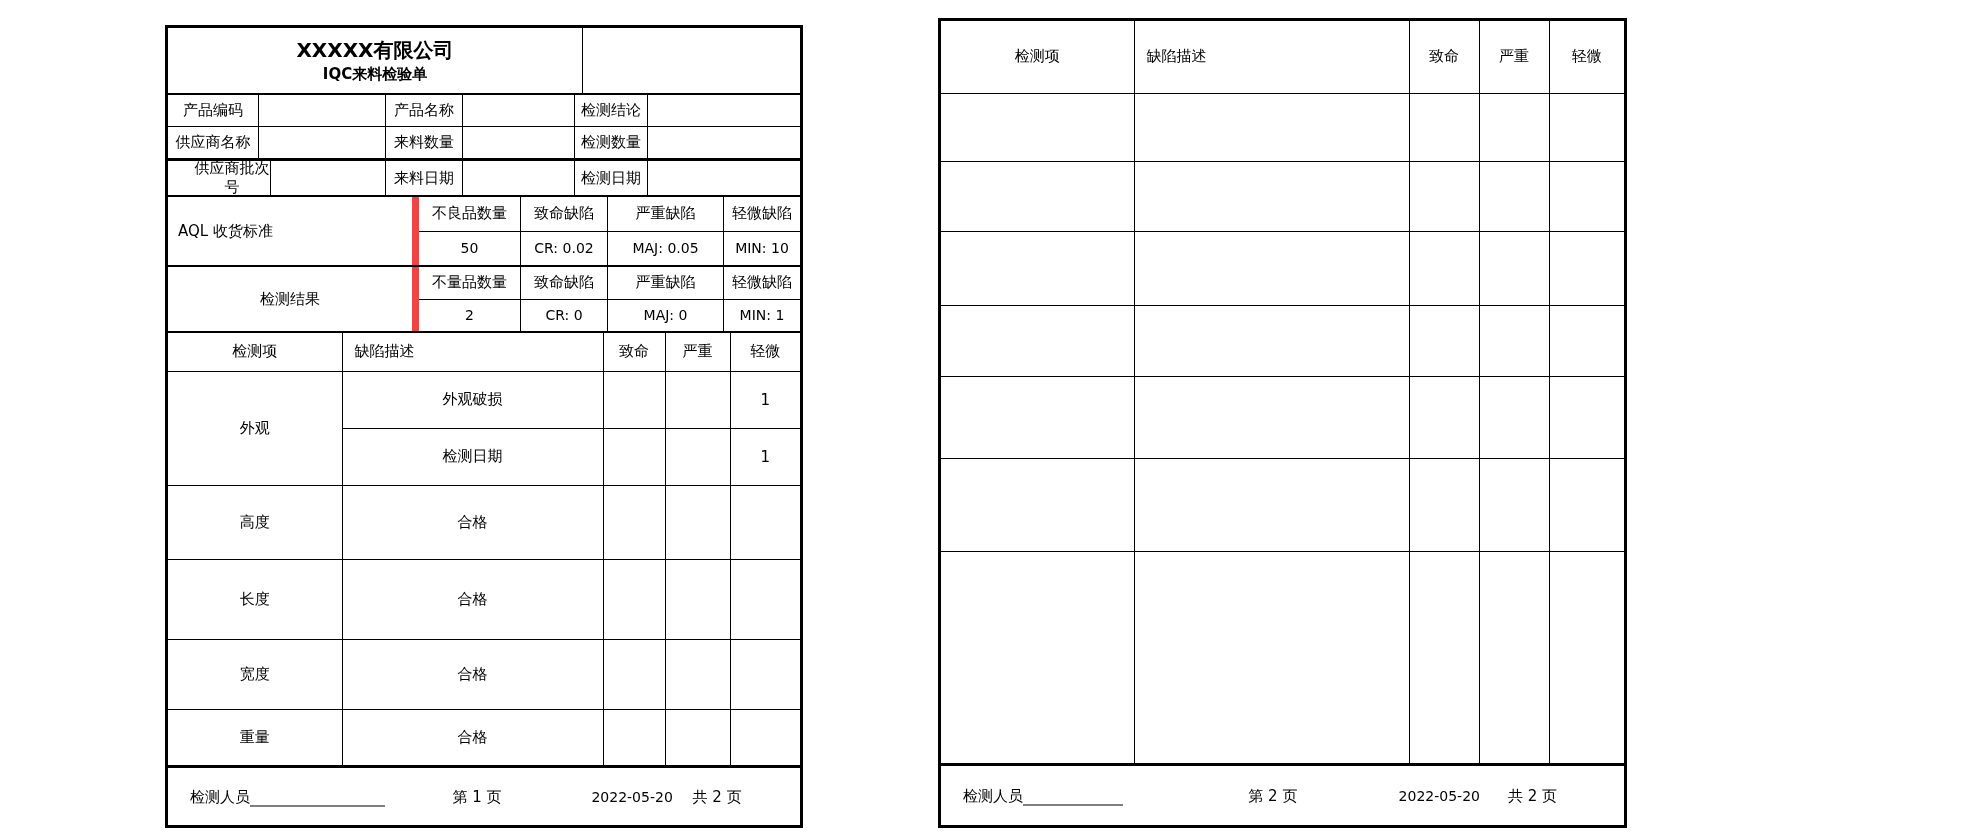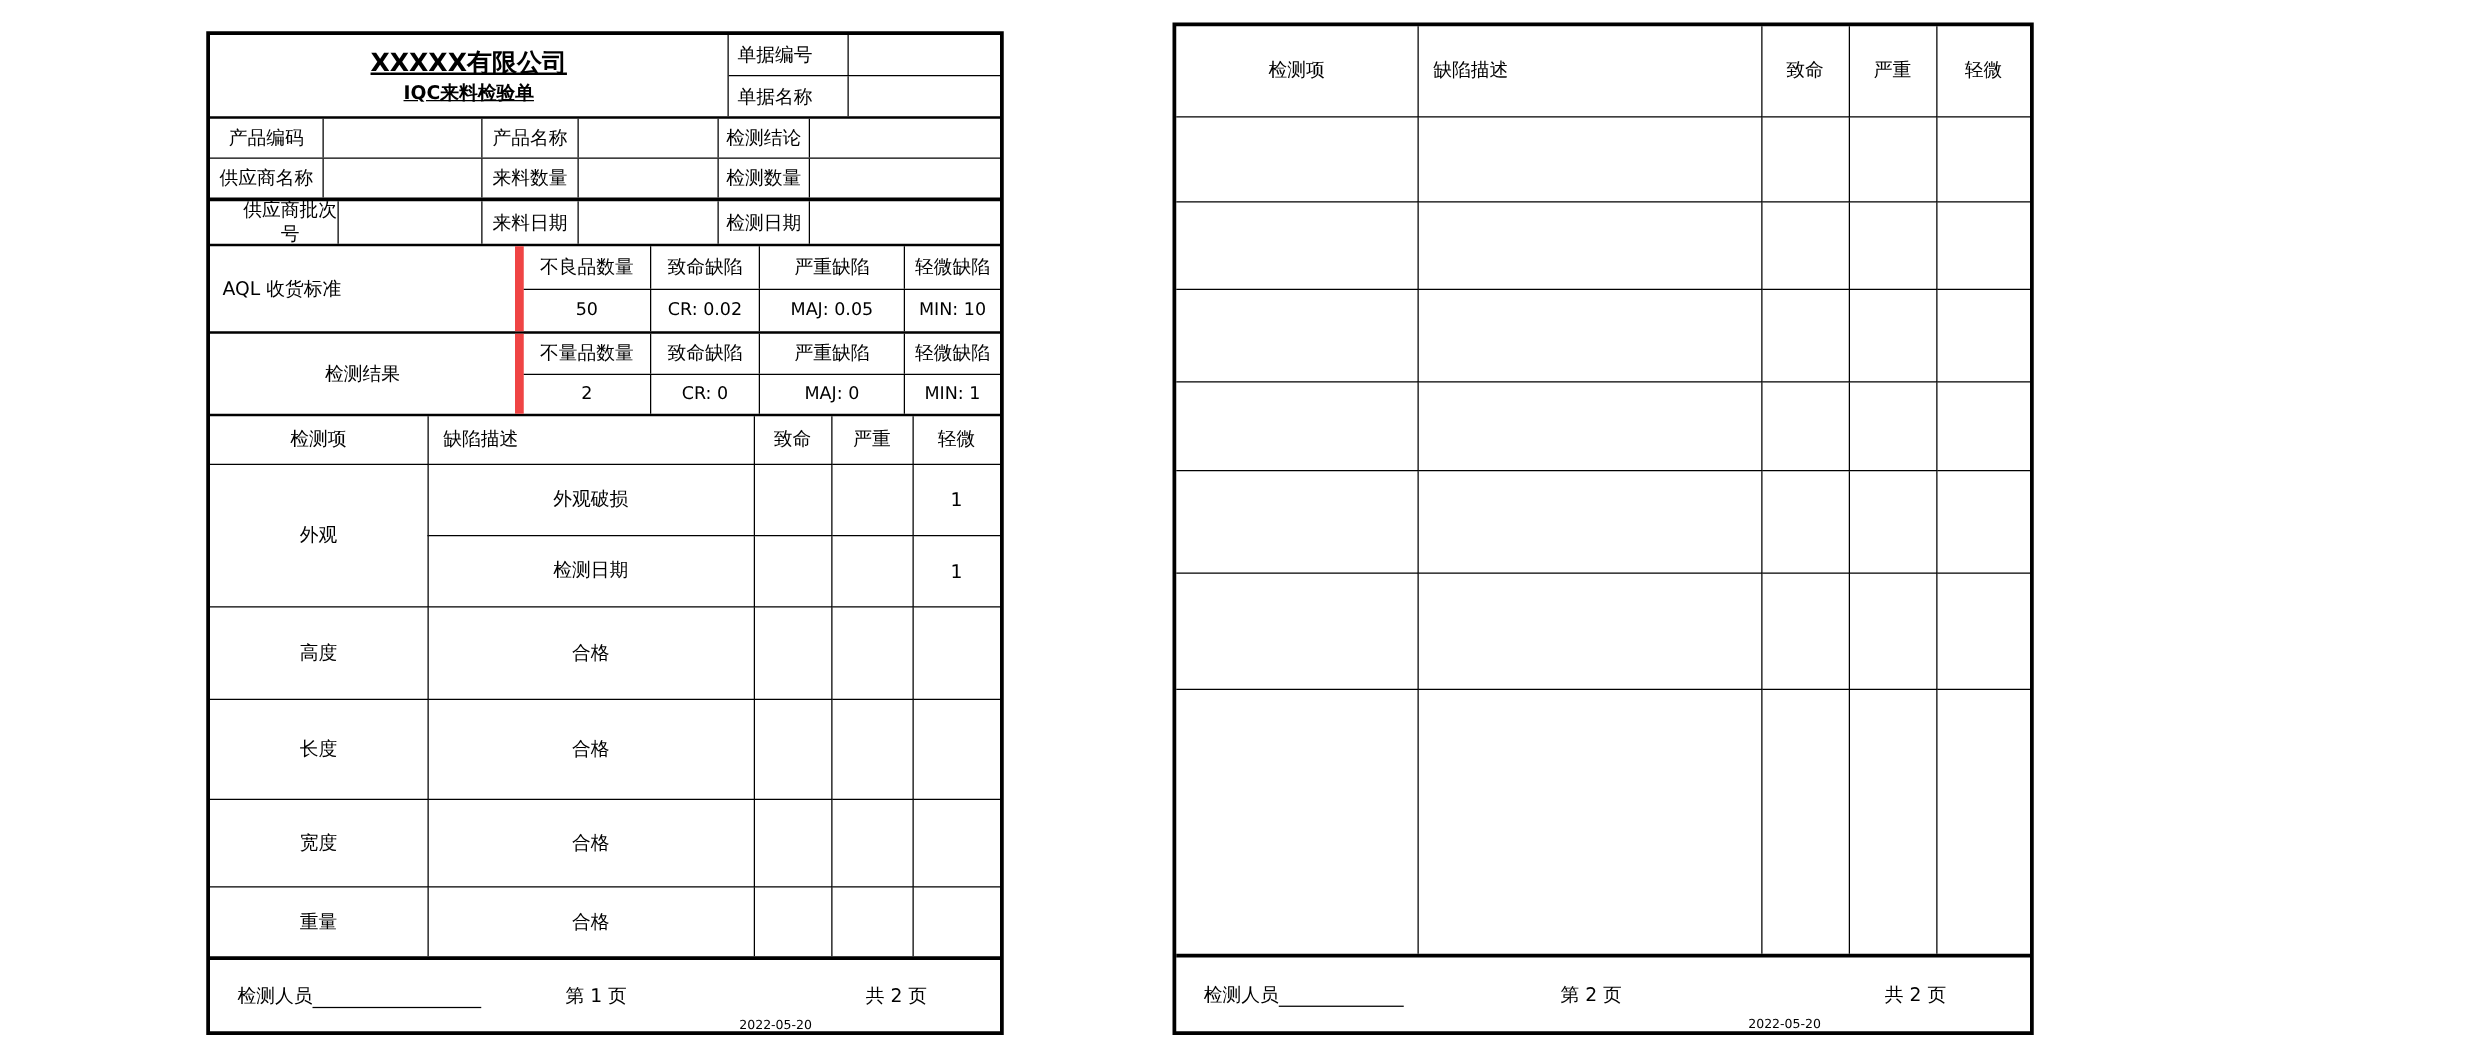--- a/index.html
+++ b/index.html
@@ -13,21 +13,21 @@
   .page1{left:165px;top:25px;width:638px;height:803px;}
   .page2{left:938px;top:18px;width:689px;height:810px;}
   .sec{box-sizing:border-box;flex:none;}
   .cell{box-sizing:border-box;display:flex;align-items:center;}
   .c{justify-content:center;text-align:center;}
   .br{border-right:1px solid #000;}
 
   
   .header-sec{height:67px;display:flex;border-bottom:2px solid #000;}
   .title-area{width:414px;border-right:1px solid #000;display:flex;flex-direction:column;
-              justify-content:center;align-items:center;text-decoration:underline;}
+              justify-content:center;align-items:center;}
   .company{font-size:20px;font-weight:bold;line-height:1.2;}
   .form-title{font-size:15px;font-weight:bold;margin-top:3px;}
   .doc-info{flex:1;display:flex;flex-direction:column;}
   .doc-row{flex:1;display:flex;}
   .doc-row.first{border-bottom:1px solid #000;}
   .doc-label{width:96px;border-right:1px solid #000;padding-left:7px;}
   .doc-value{flex:1;}
 
   
   .info-sec{border-bottom:3px solid #000;}
@@ -65,42 +65,32 @@
   .dh th{height:38px;}
   .p2h th{height:72px;}
 
   
   .footer-sec{flex:1;position:relative;display:flex;align-items:center;}
   .inspector{position:absolute;left:22px;top:50%;transform:translateY(-50%);
              display:flex;align-items:flex-end;text-align:right;}
   .uline{display:inline-block;height:1em;border-bottom:1px solid #000;}
   .ul-135{width:135px;} .ul-100{width:100px;}
   .f-page{position:absolute;left:45%;top:50%;transform:translateY(-50%);}
-  .f-date{position:absolute;left:67%;top:50%;transform:translateY(-50%);font-size:10px;margin-top:24px;}
+  .f-date{position:absolute;left:67%;top:50%;transform:translateY(-50%);font-size:14px;}
   .f-total{position:absolute;left:83%;top:50%;transform:translateY(-50%);}
 </style>
 </head>
 <body>
 
 <div class="page page1">
 
   <div class="sec header-sec">
     <div class="title-area">
       <div class="company">XXXXX有限公司</div>
       <div class="form-title">IQC来料检验单</div>
-    </div>
-    <div class="doc-info">
-      <div class="doc-row first">
-        <div class="cell doc-label">单据编号</div>
-        <div class="cell doc-value"></div>
-      </div>
-      <div class="doc-row">
-        <div class="cell doc-label">单据名称</div>
-        <div class="cell doc-value"></div>
-      </div>
     </div>
   </div>
 
   <div class="sec info-sec">
     <div class="irow first">
       <div class="cell c br w-l1">产品编码</div>
       <div class="cell br w-v1"></div>
       <div class="cell c br w-l2">产品名称</div>
       <div class="cell br w-v2"></div>
       <div class="cell c br w-l3">检测结论</div>

